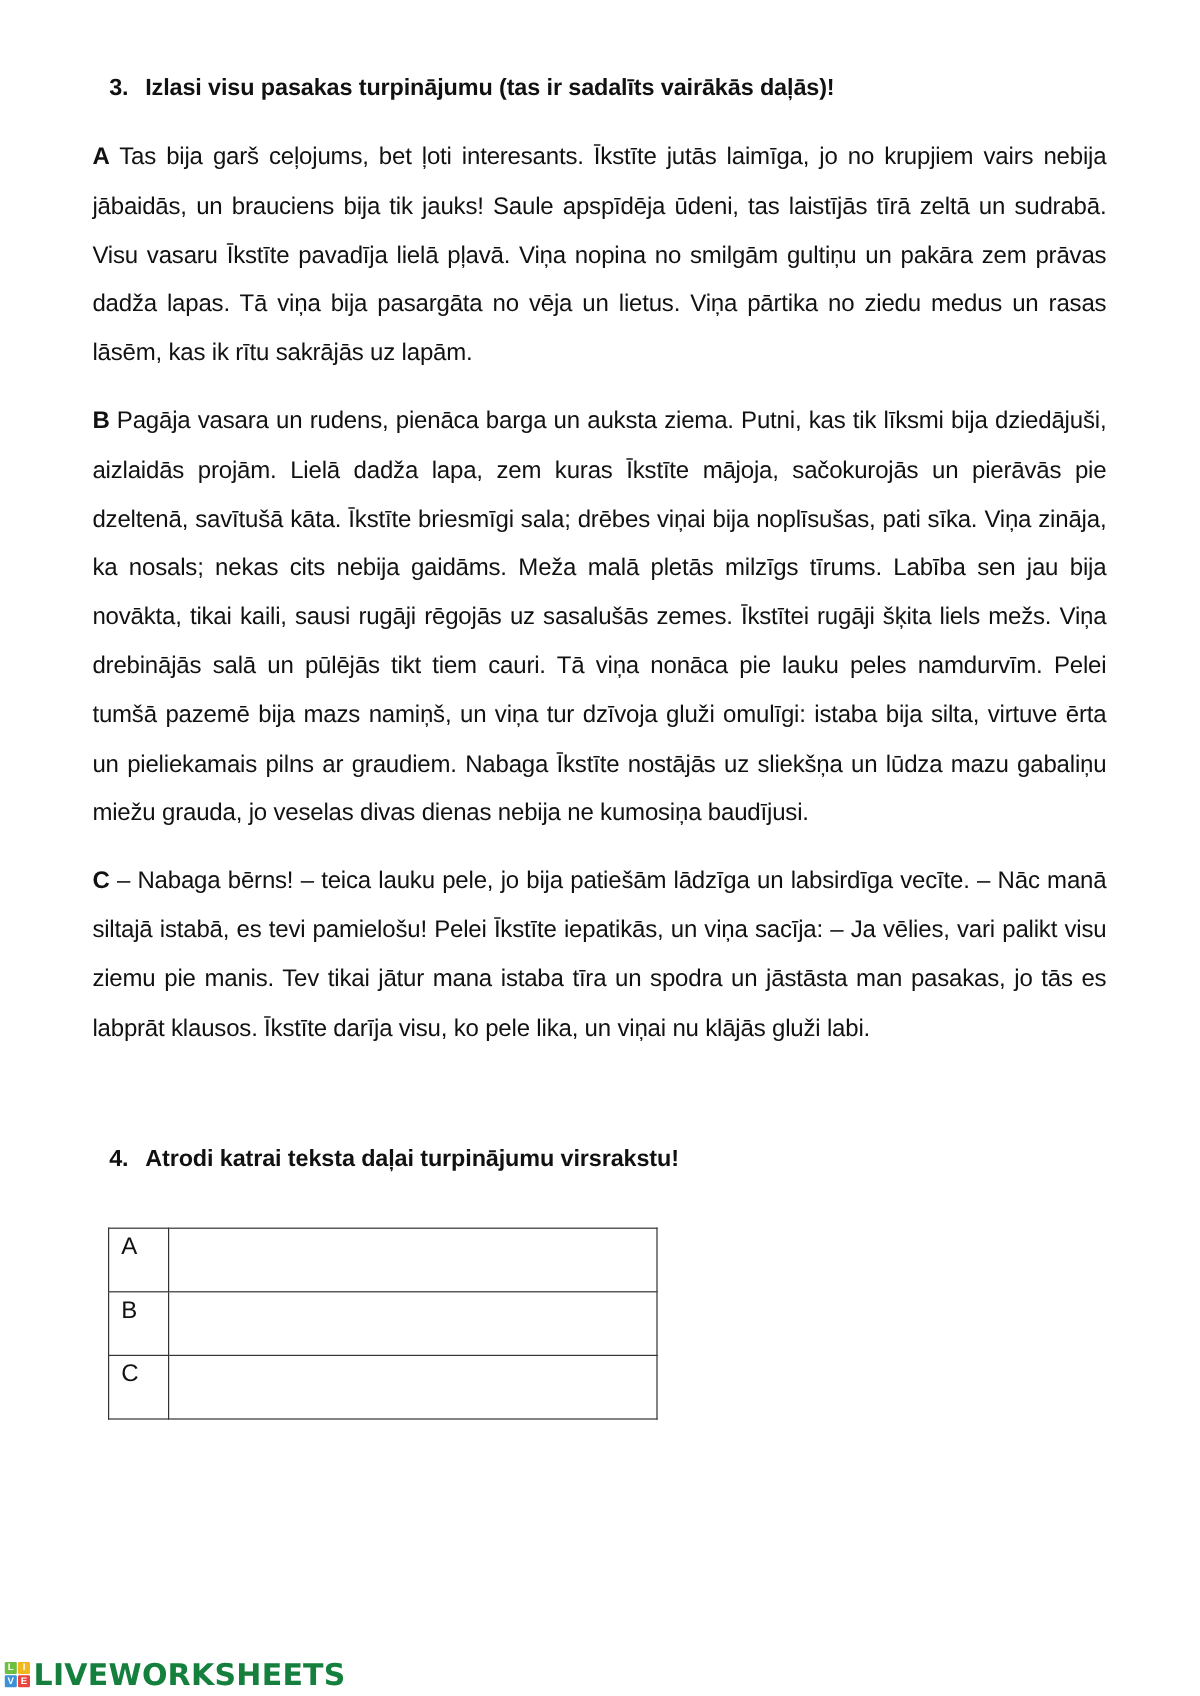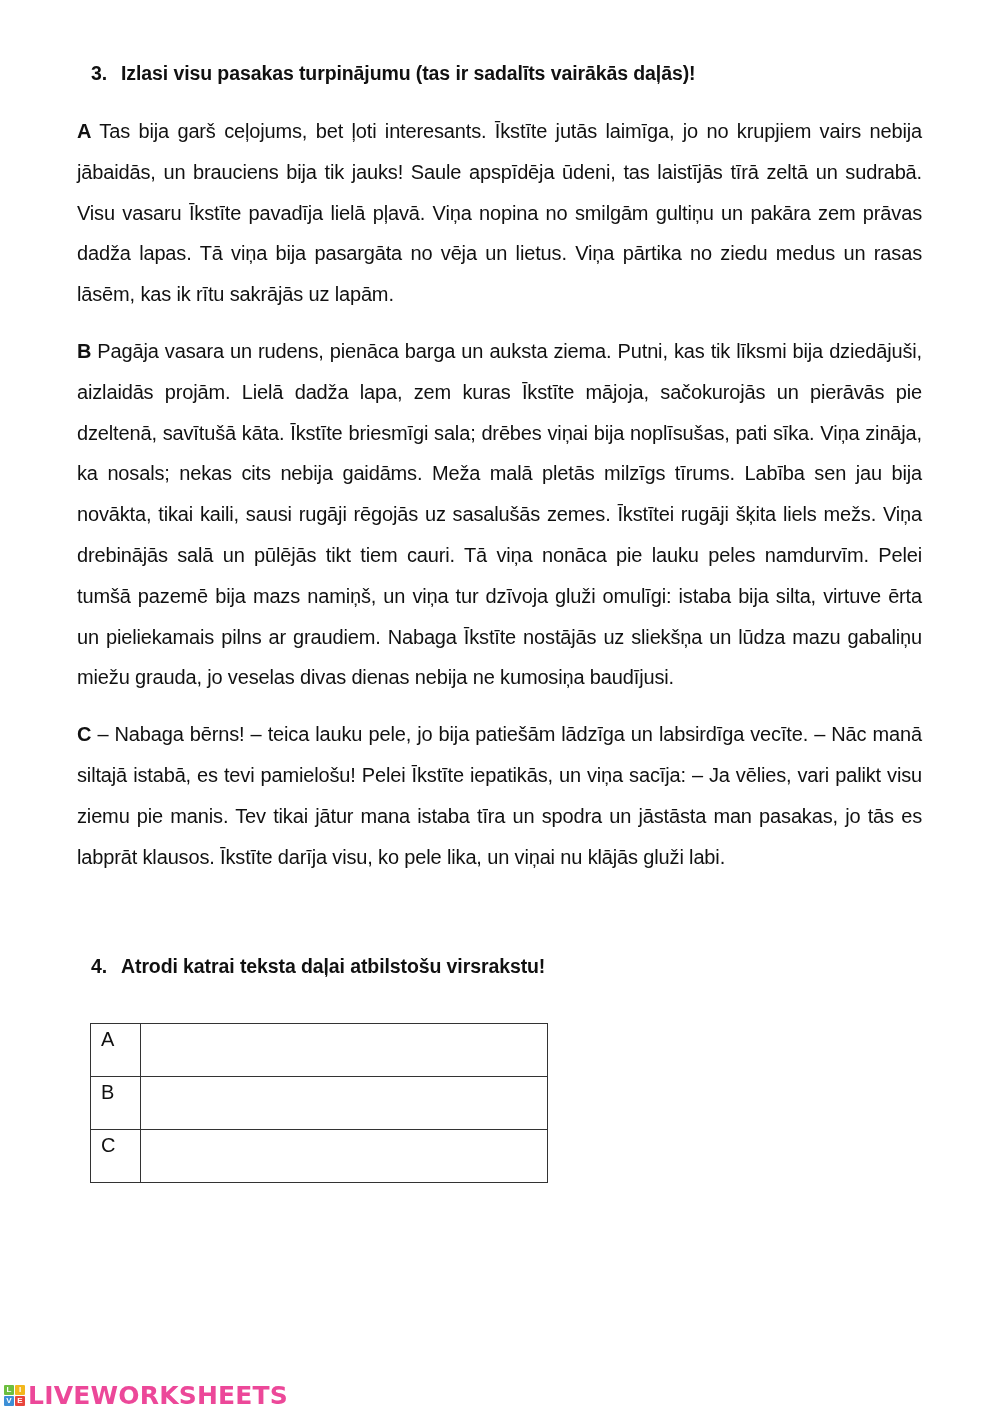--- a/index.html
+++ b/index.html
@@ -38,41 +38,41 @@
       position: absolute; left: 4px; top: 1382px; display: flex; align-items: center; height: 26px;
     }
     .logo-grid {
       display: grid; grid-template-columns: 10px 10px; grid-template-rows: 10px 10px; gap: 1px; margin-right: 3px;
     }
     .logo-grid span {
       display: block; width: 10px; height: 10px; font-size: 8px; color: #fff; font-weight: bold;
       text-align: center; line-height: 10px; border-radius: 1px;
     }
     .logo-text {
-      font-weight: bold; font-size: 25px; letter-spacing: 0.2px; color: #ec4899;
+      font-weight: bold; font-size: 25px; letter-spacing: 0.2px; color: #15803d;
       font-family: "DejaVu Sans", sans-serif;
     }
   </style>
 </head>
 <body>
 
 <div class="page">
 
   <div class="task-heading" style="top:62px;">
     <span class="num">3.</span><span>Izlasi visu pasakas turpinājumu (tas ir sadalīts vairākās daļās)!</span>
   </div>
 
   <div class="body-text" style="top:95px;">
     <p class="para"><span class="part-letter">A</span><span> Tas bija garš ceļojums, bet ļoti interesants. Īkstīte jutās laimīga, jo no krupjiem vairs nebija jābaidās, un brauciens bija tik jauks! Saule apspīdēja ūdeni, tas laistījās tīrā zeltā un sudrabā. Visu vasaru Īkstīte pavadīja lielā pļavā. Viņa nopina no smilgām gultiņu un pakāra zem prāvas dadža lapas. Tā viņa bija pasargāta no vēja un lietus. Viņa pārtika no ziedu medus un rasas lāsēm, kas ik rītu sakrājās uz lapām.</span></p>
     <p class="para"><span class="part-letter">B</span><span> Pagāja vasara un rudens, pienāca barga un auksta ziema. Putni, kas tik līksmi bija dziedājuši, aizlaidās projām. Lielā dadža lapa, zem kuras Īkstīte mājoja, sačokurojās un pierāvās pie dzeltenā, savītušā kāta. Īkstīte briesmīgi sala; drēbes viņai bija noplīsušas, pati sīka. Viņa zināja, ka nosals; nekas cits nebija gaidāms. Meža malā pletās milzīgs tīrums. Labība sen jau bija novākta, tikai kaili, sausi rugāji rēgojās uz sasalušās zemes. Īkstītei rugāji šķita liels mežs. Viņa drebinājās salā un pūlējās tikt tiem cauri. Tā viņa nonāca pie lauku peles namdurvīm. Pelei tumšā pazemē bija mazs namiņš, un viņa tur dzīvoja gluži omulīgi: istaba bija silta, virtuve ērta un pieliekamais pilns ar graudiem. Nabaga Īkstīte nostājās uz sliekšņa un lūdza mazu gabaliņu miežu grauda, jo veselas divas dienas nebija ne kumosiņa baudījusi.</span></p>
     <p class="para"><span class="part-letter">C</span><span> – Nabaga bērns! – teica lauku pele, jo bija patiešām lādzīga un labsirdīga vecīte. – Nāc manā siltajā istabā, es tevi pamielošu! Pelei Īkstīte iepatikās, un viņa sacīja: – Ja vēlies, vari palikt visu ziemu pie manis. Tev tikai jātur mana istaba tīra un spodra un jāstāsta man pasakas, jo tās es labprāt klausos. Īkstīte darīja visu, ko pele lika, un viņai nu klājās gluži labi.</span></p>
   </div>
 
   <div class="task-heading" style="top:955px;">
-    <span class="num">4.</span><span>Atrodi katrai teksta daļai atbilstošu virsrakstu!</span>
+    <span class="num">4.</span><span>Atrodi katrai teksta daļai turpinājumu virsrakstu!</span>
   </div>
 
   <table class="answer-table">
     <tbody>
         <tr>
       <td class="label">A</td>
       <td class="answer"><input class="answer-input" type="text" value="" style=""></td>
     </tr>
     <tr>
       <td class="label">B</td>

